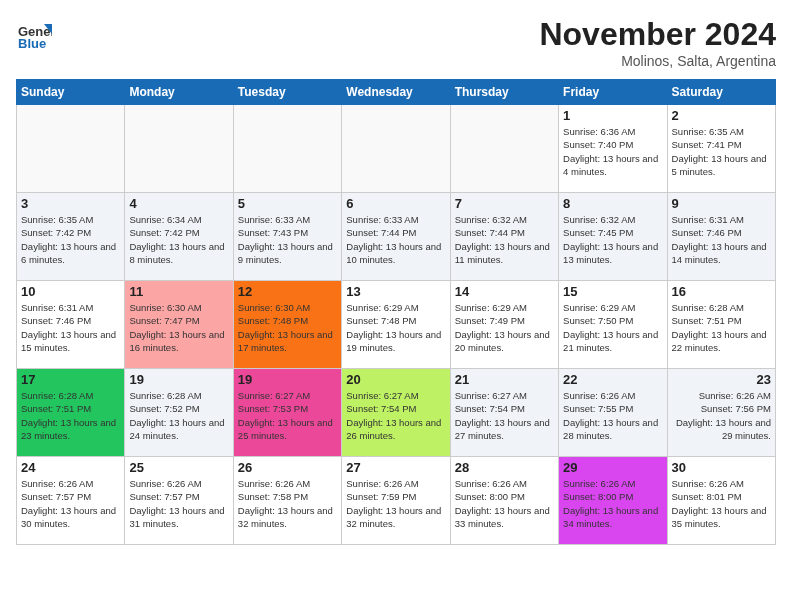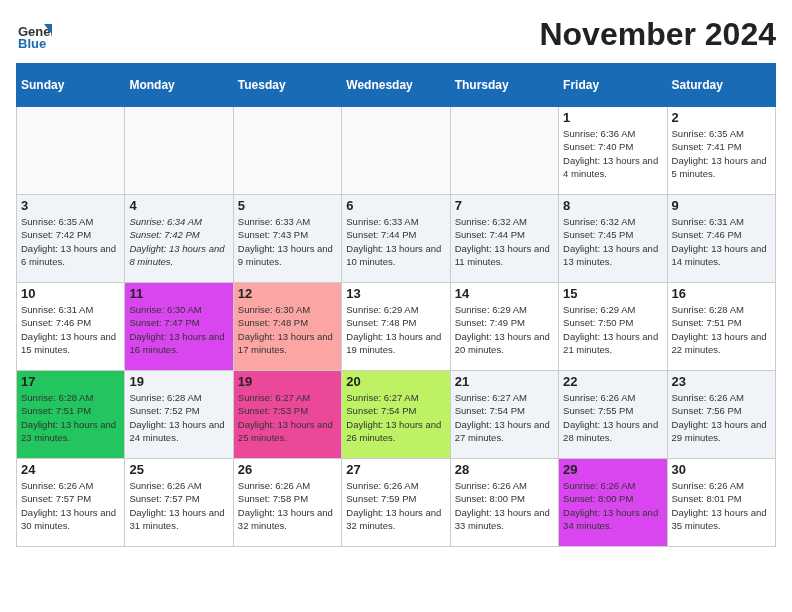--- a/index.html
+++ b/index.html
@@ -38,21 +38,21 @@
     table {
       width: 100%;
       border-collapse: collapse;
       table-layout: fixed;
     }
     th {
       background-color: #1a6bb5;
       color: #fff;
       font-size: 12px;
       font-weight: bold;
-      padding: 14px 4px;
+      padding: 5px 4px;
       text-align: left;
       border: 1px solid #1a6bb5;
     }
     td {
       border: 1px solid #ccc;
       vertical-align: top;
       padding: 3px 4px;
       font-size: 10px;
       color: #333;
       height: 88px;
@@ -78,20 +78,21 @@
 <div class="header">
   <div class="logo">
     <svg class="logo-icon" viewBox="0 0 36 36">
       <text x="2" y="20" font-size="13" font-weight="bold" fill="#333">General</text>
       <text x="2" y="32" font-size="13" font-weight="bold" fill="#1a6bb5">Blue</text>
       <polygon points="28,8 36,8 36,18" fill="#1a6bb5"></polygon>
     </svg>
   </div>
   <div class="title-block">
     <div class="month-title">November 2024</div>
+    <div class="subtitle">Molinos, Salta, Argentina</div>
   </div>
 </div>
 
 <table>
   <thead>
     <tr id="weekday-header">
         <th>Sunday</th>
         <th>Monday</th>
         <th>Tuesday</th>
         <th>Wednesday</th>
@@ -122,21 +123,21 @@
       </tr>
       <tr>
         <td style="background: rgb(240, 244, 248);">
           <span class="day-num">3</span>
           <div class="day-info" style="white-space: pre-line;">Sunrise: 6:35 AM
 Sunset: 7:42 PM
 Daylight: 13 hours and 6 minutes.</div>
         </td>
         <td style="background: rgb(240, 244, 248);">
           <span class="day-num">4</span>
-          <div class="day-info" style="white-space: pre-line; font-style: italic;">Sunrise: 6:34 AM
+          <div class="day-info" style="white-space: pre-line;">Sunrise: 6:34 AM
 Sunset: 7:42 PM
 Daylight: 13 hours and 8 minutes.</div>
         </td>
         <td style="background: rgb(240, 244, 248);">
           <span class="day-num">5</span>
           <div class="day-info" style="white-space: pre-line;">Sunrise: 6:33 AM
 Sunset: 7:43 PM
 Daylight: 13 hours and 9 minutes.</div>
         </td>
         <td style="background: rgb(240, 244, 248);">
@@ -164,27 +165,27 @@
 Daylight: 13 hours and 14 minutes.</div>
         </td>
       </tr>
       <tr>
         <td style="background: rgb(255, 255, 255);">
           <span class="day-num">10</span>
           <div class="day-info" style="white-space: pre-line;">Sunrise: 6:31 AM
 Sunset: 7:46 PM
 Daylight: 13 hours and 15 minutes.</div>
         </td>
-        <td style="background: #d946ef;">
+        <td style="background: #fca5a5;">
           <span class="day-num">11</span>
           <div class="day-info" style="white-space: pre-line;">Sunrise: 6:30 AM
 Sunset: 7:47 PM
 Daylight: 13 hours and 16 minutes.</div>
         </td>
-        <td style="background: #fca5a5;">
+        <td style="background: #f97316;">
           <span class="day-num">12</span>
           <div class="day-info" style="white-space: pre-line;">Sunrise: 6:30 AM
 Sunset: 7:48 PM
 Daylight: 13 hours and 17 minutes.</div>
         </td>
         <td style="background: rgb(255, 255, 255);">
           <span class="day-num">13</span>
           <div class="day-info" style="white-space: pre-line;">Sunrise: 6:29 AM
 Sunset: 7:48 PM
 Daylight: 13 hours and 19 minutes.</div>
@@ -238,21 +239,21 @@
           <div class="day-info" style="white-space: pre-line;">Sunrise: 6:27 AM
 Sunset: 7:54 PM
 Daylight: 13 hours and 27 minutes.</div>
         </td>
         <td style="background: rgb(240, 244, 248);">
           <span class="day-num">22</span>
           <div class="day-info" style="white-space: pre-line;">Sunrise: 6:26 AM
 Sunset: 7:55 PM
 Daylight: 13 hours and 28 minutes.</div>
         </td>
-        <td style="background: rgb(240, 244, 248);">
+        <td style="background: rgb(240, 244, 248); text-align: right;">
           <span class="day-num">23</span>
           <div class="day-info" style="white-space: pre-line;">Sunrise: 6:26 AM
 Sunset: 7:56 PM
 Daylight: 13 hours and 29 minutes.</div>
         </td>
       </tr>
       <tr>
         <td style="background: rgb(255, 255, 255);">
           <span class="day-num">24</span>
           <div class="day-info" style="white-space: pre-line;">Sunrise: 6:26 AM

